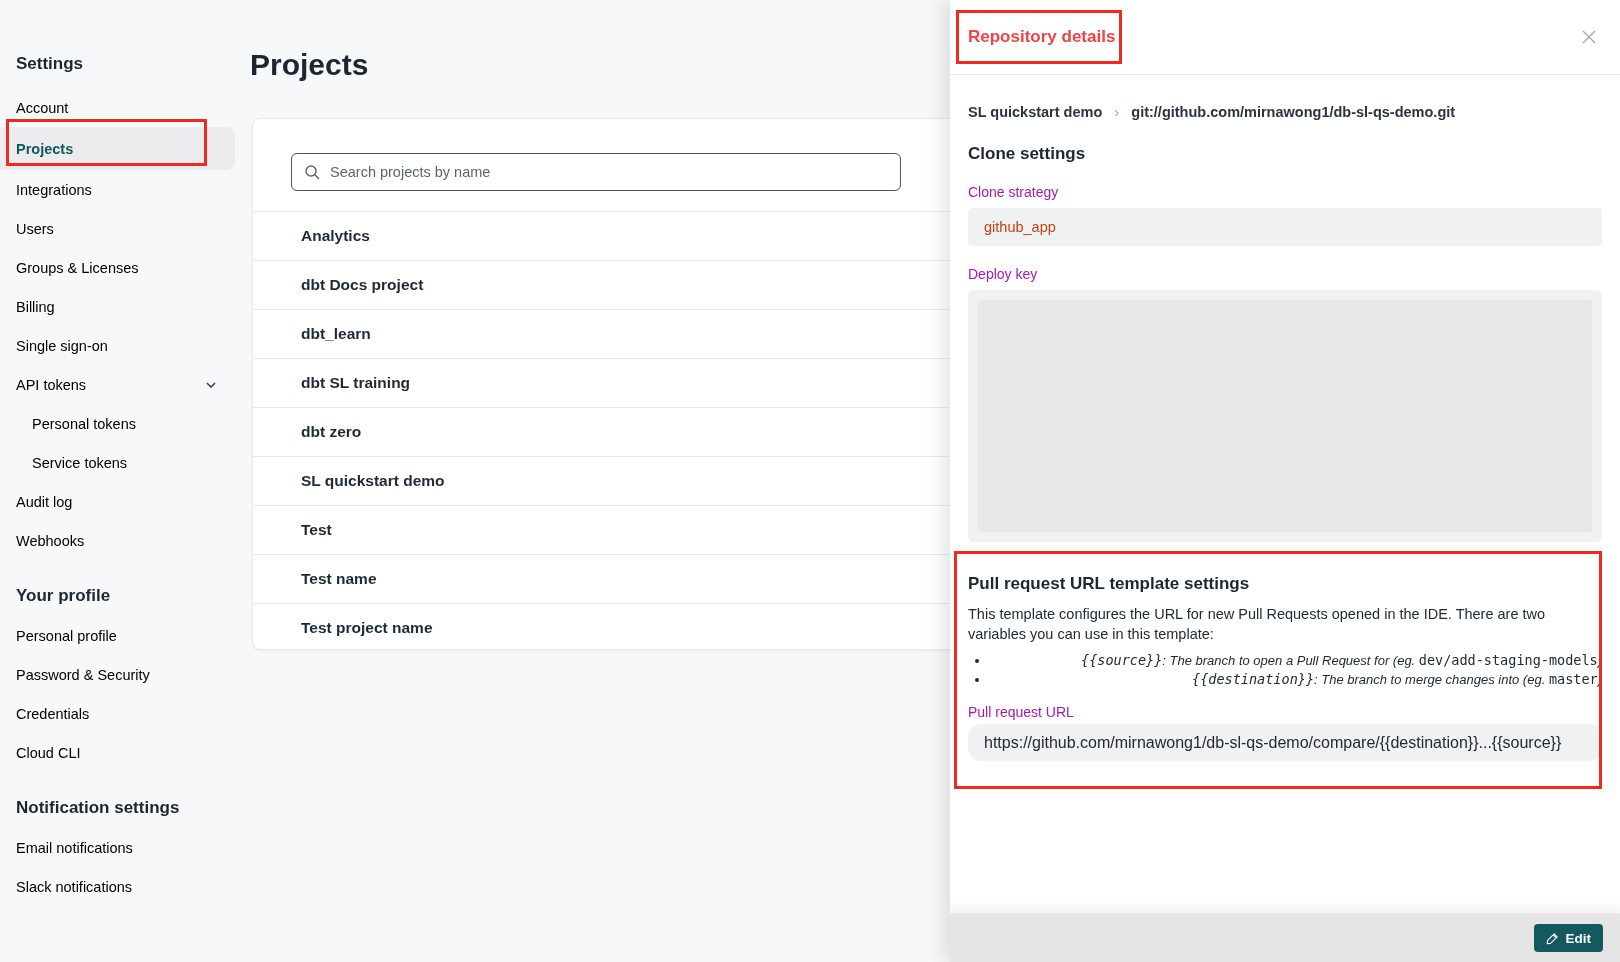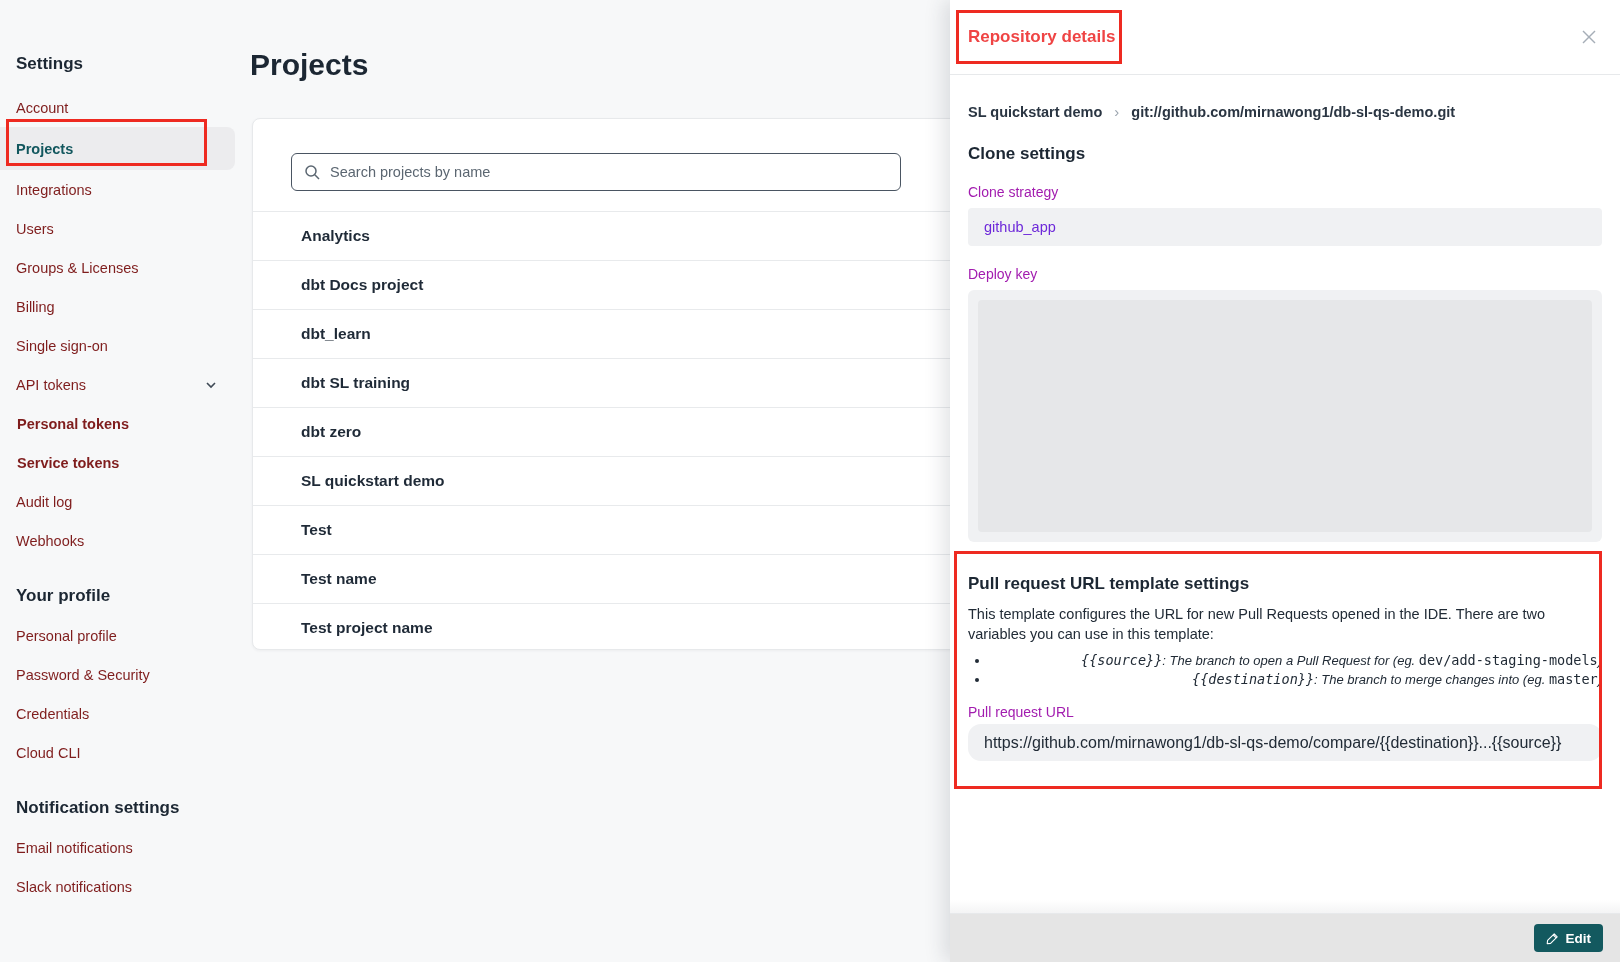--- a/index.html
+++ b/index.html
@@ -10,27 +10,27 @@
     font-family:"Liberation Sans", sans-serif;
   }
 
   
   .sidebar { position:absolute; left:0; top:0; width:240px; height:962px; }
   .side-heading { font-size:17px; font-weight:bold; color:#1c2733; padding:0 16px; }
   .side-heading.first { margin-top:54px; margin-bottom:14px; }
   .side-heading.later { margin-top:26px; margin-bottom:10px; }
   .nav-item {
     height:39px; display:flex; align-items:center; padding:0 16px;
-    font-size:14.5px; color:#7f1d1d; cursor:pointer; white-space:nowrap;
+    font-size:14.5px; color:#000000; cursor:pointer; white-space:nowrap;
   }
   .nav-item.sel {
     width:235px; height:43px; background:#ececee; border-radius:0 8px 8px 0;
     color:#12575e; font-weight:bold;
   }
-  .nav-item.sub { padding-left:17px;font-weight:bold; }
+  .nav-item.sub { padding-left:32px; }
   .nav-item .chev { margin-left:auto; margin-right:6px; display:flex; }
 
   
   .page-title { position:absolute; left:250px; top:48px; font-size:30px; font-weight:bold; color:#1c2733; }
   .card {
     position:absolute; left:252px; top:118px; width:1120px; height:532px;
     background:#fff; border:1px solid #e7e9eb; border-radius:8px;
     box-shadow:0 1px 3px rgba(31,41,55,.05);
   }
   .search-box {
@@ -62,21 +62,21 @@
   .drawer-title { font-size:17px; font-weight:bold; color:#ef4444; }
   .close-btn { margin-left:auto; display:flex; cursor:pointer; }
   .drawer-body { padding:0 18px; }
   .crumb { margin-top:28px; display:flex; align-items:center; font-size:14.5px; font-weight:bold; color:#2a3542; }
   .crumb-sep { color:#9aa3ad; margin:0 12px; font-weight:normal; font-size:15px; }
   .crumb-sep::before { content:"›"; }
   .sect-heading { font-size:17px; font-weight:bold; color:#1c2733; margin-top:24px; }
   .field-label { font-size:14px; font-weight:normal; color:#a21caf; margin-top:20px; }
   .value-box {
     margin-top:8px; height:38px; background:#f0f1f3; border-radius:4px;
-    display:flex; align-items:center; padding:0 16px; font-size:14.5px; color:#6d28d9;
+    display:flex; align-items:center; padding:0 16px; font-size:14.5px; color:#c2410c;
   }
   .deploy-box { margin-top:8px; height:252px; background:#f0f1f3; border-radius:6px; padding:10px; }
   .deploy-inner { width:100%; height:100%; background:#e6e7e9; border-radius:4px; }
 
   .pr-section { margin-top:32px; }
   .pr-desc { margin-top:10px; max-width:582px; font-size:14.5px; line-height:20px; color:#212b36; }
   .pr-bullets { margin:8px 0 0 22px;text-align:right; }
   .pr-bullets li { font-size:13px; font-style:italic; color:#212b36; line-height:17px; margin-top:2px; }
   .bullet-code { font-family:"DejaVu Sans Mono", monospace; font-style:italic; font-size:13.5px; }
   .bullet-example { font-family:"DejaVu Sans Mono", monospace; font-style:normal; font-size:13.5px; }

